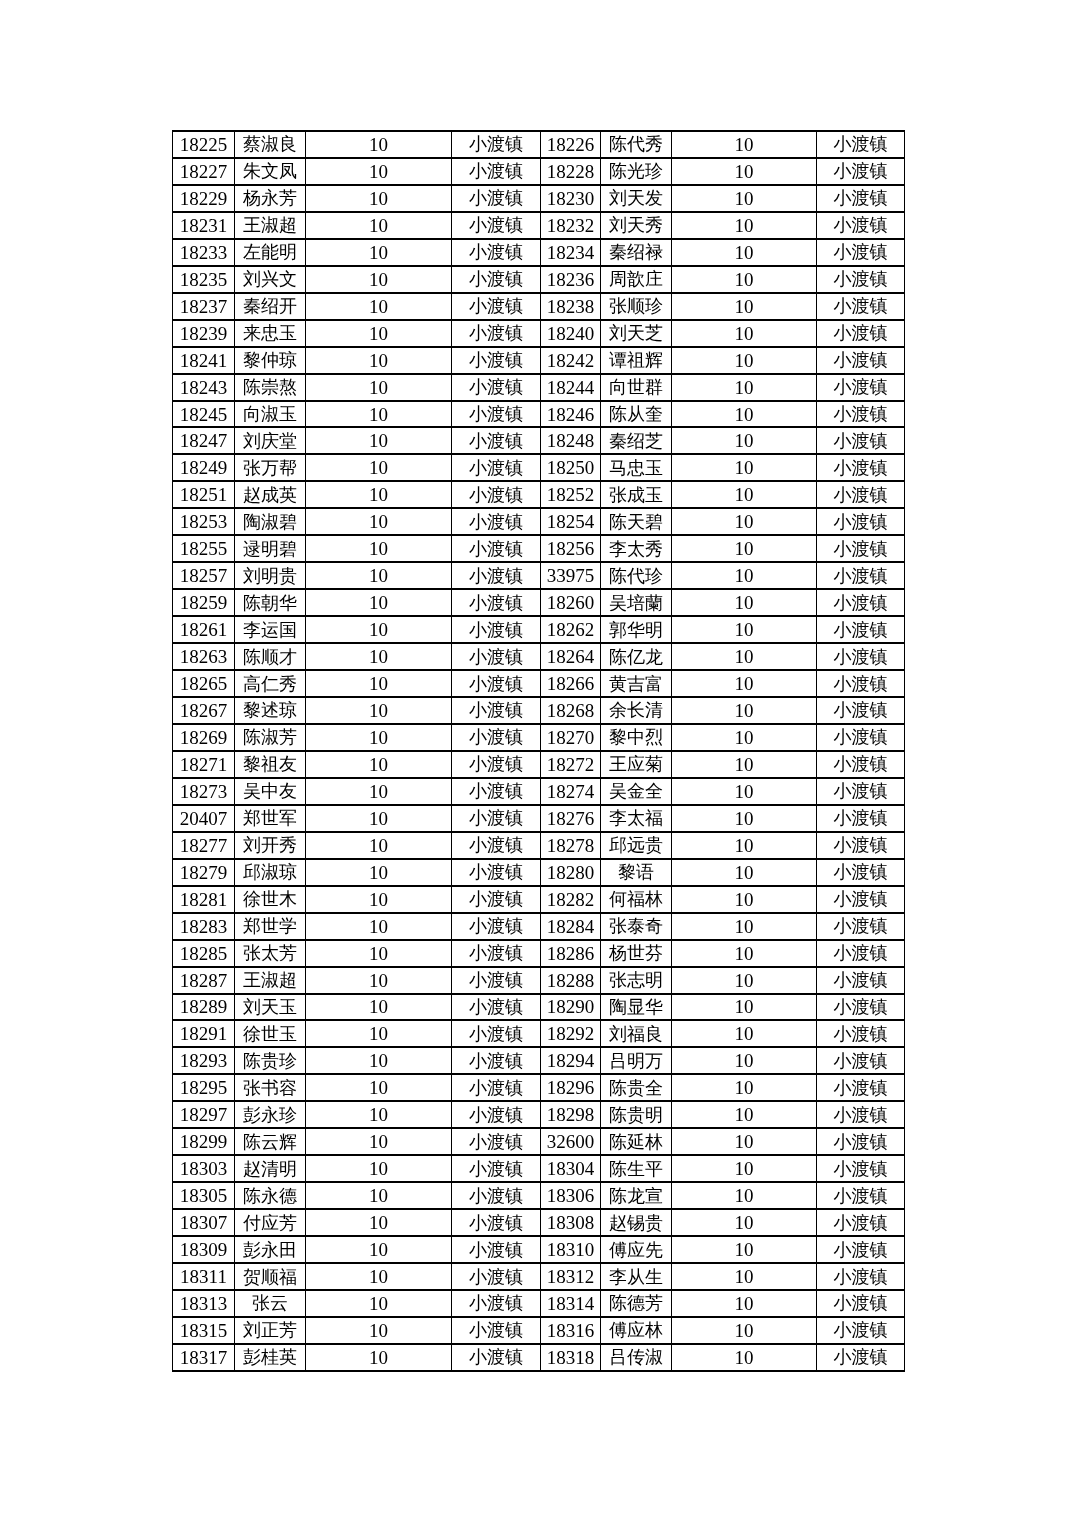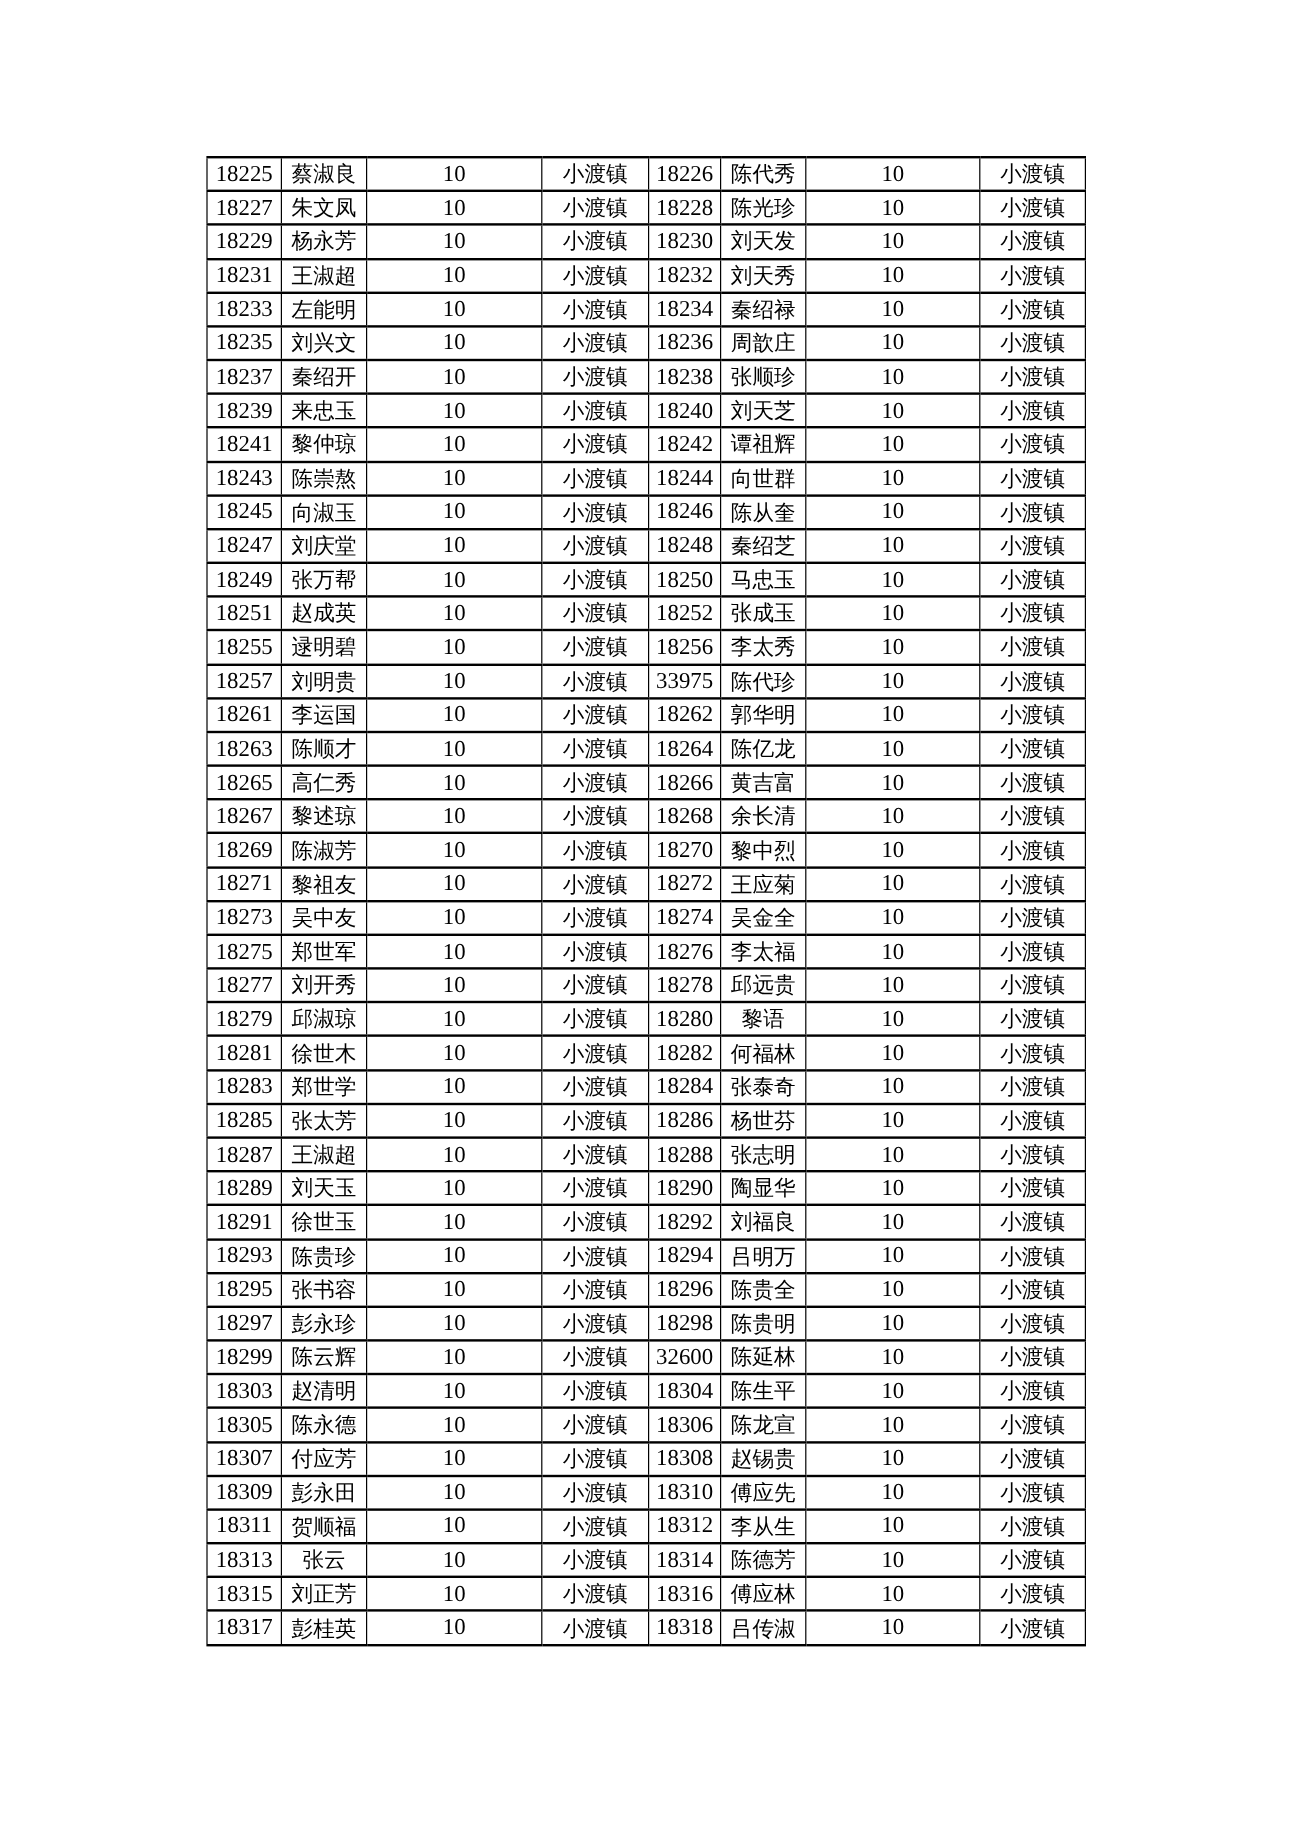--- a/index.html
+++ b/index.html
@@ -191,40 +191,60 @@
           <td class="t-id">18251</td>
           <td class="t-name">赵成英</td>
           <td class="t-amt">10</td>
           <td class="t-town">小渡镇</td>
           <td class="t-id">18252</td>
           <td class="t-name">张成玉</td>
           <td class="t-amt">10</td>
           <td class="t-town">小渡镇</td>
         </tr>
         <tr>
+          <td class="t-id">18253</td>
+          <td class="t-name">陶淑碧</td>
+          <td class="t-amt">10</td>
+          <td class="t-town">小渡镇</td>
+          <td class="t-id">18254</td>
+          <td class="t-name">陈天碧</td>
+          <td class="t-amt">10</td>
+          <td class="t-town">小渡镇</td>
+        </tr>
+        <tr>
           <td class="t-id">18255</td>
           <td class="t-name">逯明碧</td>
           <td class="t-amt">10</td>
           <td class="t-town">小渡镇</td>
           <td class="t-id">18256</td>
           <td class="t-name">李太秀</td>
           <td class="t-amt">10</td>
           <td class="t-town">小渡镇</td>
         </tr>
         <tr>
           <td class="t-id">18257</td>
           <td class="t-name">刘明贵</td>
           <td class="t-amt">10</td>
           <td class="t-town">小渡镇</td>
           <td class="t-id">33975</td>
           <td class="t-name">陈代珍</td>
           <td class="t-amt">10</td>
           <td class="t-town">小渡镇</td>
         </tr>
         <tr>
+          <td class="t-id">18259</td>
+          <td class="t-name">陈朝华</td>
+          <td class="t-amt">10</td>
+          <td class="t-town">小渡镇</td>
+          <td class="t-id">18260</td>
+          <td class="t-name">吴培蘭</td>
+          <td class="t-amt">10</td>
+          <td class="t-town">小渡镇</td>
+        </tr>
+        <tr>
           <td class="t-id">18261</td>
           <td class="t-name">李运国</td>
           <td class="t-amt">10</td>
           <td class="t-town">小渡镇</td>
           <td class="t-id">18262</td>
           <td class="t-name">郭华明</td>
           <td class="t-amt">10</td>
           <td class="t-town">小渡镇</td>
         </tr>
         <tr>
@@ -281,21 +301,21 @@
           <td class="t-id">18273</td>
           <td class="t-name">吴中友</td>
           <td class="t-amt">10</td>
           <td class="t-town">小渡镇</td>
           <td class="t-id">18274</td>
           <td class="t-name">吴金全</td>
           <td class="t-amt">10</td>
           <td class="t-town">小渡镇</td>
         </tr>
         <tr>
-          <td class="t-id">18275</td>
+          <td class="t-id">20407</td>
           <td class="t-name">郑世军</td>
           <td class="t-amt">10</td>
           <td class="t-town">小渡镇</td>
           <td class="t-id">18276</td>
           <td class="t-name">李太福</td>
           <td class="t-amt">10</td>
           <td class="t-town">小渡镇</td>
         </tr>
         <tr>
           <td class="t-id">18277</td>

